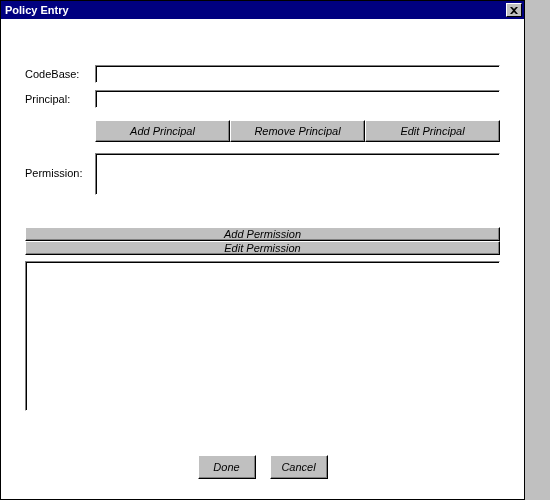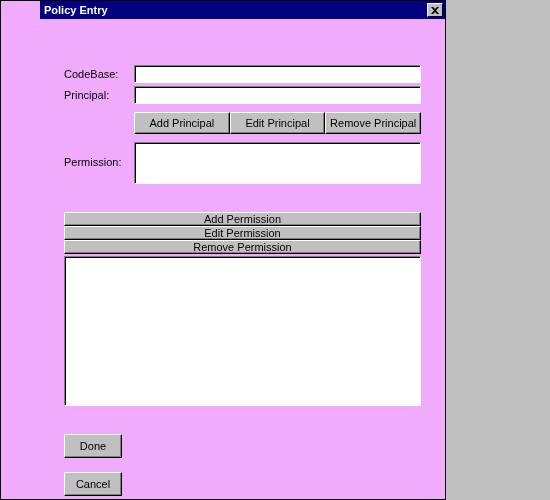--- a/index.html
+++ b/index.html
@@ -3,28 +3,27 @@
 <meta charset="utf-8">
 <style>
   html, body {
     margin: 0;
     padding: 0;
     font-family: Arial, sans-serif;
     font-size: 11px;
     background: #c0c0c0;
   }
   .window {
-    width: 446px;
+    width: 525px;
     height: 500px;
-    background: #f0abfc;
+    background: #ffffff;
     border: 1px solid #000;
     box-sizing: border-box;
     display: flex;
     flex-direction: column;
-    padding-left: 39px;
   }
   .titlebar {
     background: #000080;
     color: #fff;
     font-weight: bold;
     font-size: 11px;
     height: 18px;
     display: flex;
     align-items: center;
     justify-content: space-between;
@@ -97,20 +96,21 @@
     border-bottom: 1px solid #000;
     box-shadow: inset -1px -1px 0 #808080;
     font-family: inherit;
     font-size: 11px;
     color: #000;
     display: flex;
     align-items: center;
     justify-content: center;
     box-sizing: border-box;
     cursor: default;
+    font-style: italic;
   }
   .principals-row {
     display: flex;
     margin-top: 8px;
   }
   .principals-row .lbl {
     padding-top: 14px;
   }
   .list-box {
     flex: 1;
@@ -139,22 +139,21 @@
     border-left: 1px solid #808080;
     border-right: 1px solid #fff;
     border-bottom: 1px solid #fff;
     box-shadow: inset 1px 1px 0 #000;
     box-sizing: border-box;
   }
   .bottom-row {
     display: flex;
     justify-content: center;
     gap: 14px;
-    margin-top: 28px;
-    flex-direction: column;
+    margin-top: 40px;
   }
   .bottom-row .btn {
     flex: none;
     width: 58px;
     height: 24px;
   }
 </style>
 </head>
 <body>
 
@@ -178,42 +177,39 @@
     <div class="form-row">
       <span class="lbl">Principal:</span>
       <input type="text" class="text-input" value="" style="">
     </div>
 
     <div class="btn-row">
       <div class="btn">
         <span>Add Principal</span>
       </div>
       <div class="btn">
+        <span>Remove Principal</span>
+      </div>
+      <div class="btn">
         <span>Edit Principal</span>
-      </div>
-      <div class="btn">
-        <span>Remove Principal</span>
       </div>
     </div>
 
     <div class="principals-row">
       <span class="lbl">Permission:</span>
       <div class="list-box"></div>
     </div>
 
     <div class="perm-btn-row">
       <div class="btn">
         <span>Add Permission</span>
       </div>
       <div class="btn">
         <span>Edit Permission</span>
       </div>
-      <div class="btn">
-        <span>Remove Permission</span>
-      </div>
     </div>
 
     <div class="perm-list"></div>
 
     <div class="bottom-row">
       <div class="btn">
         <span>Done</span>
       </div>
       <div class="btn">
         <span>Cancel</span>

